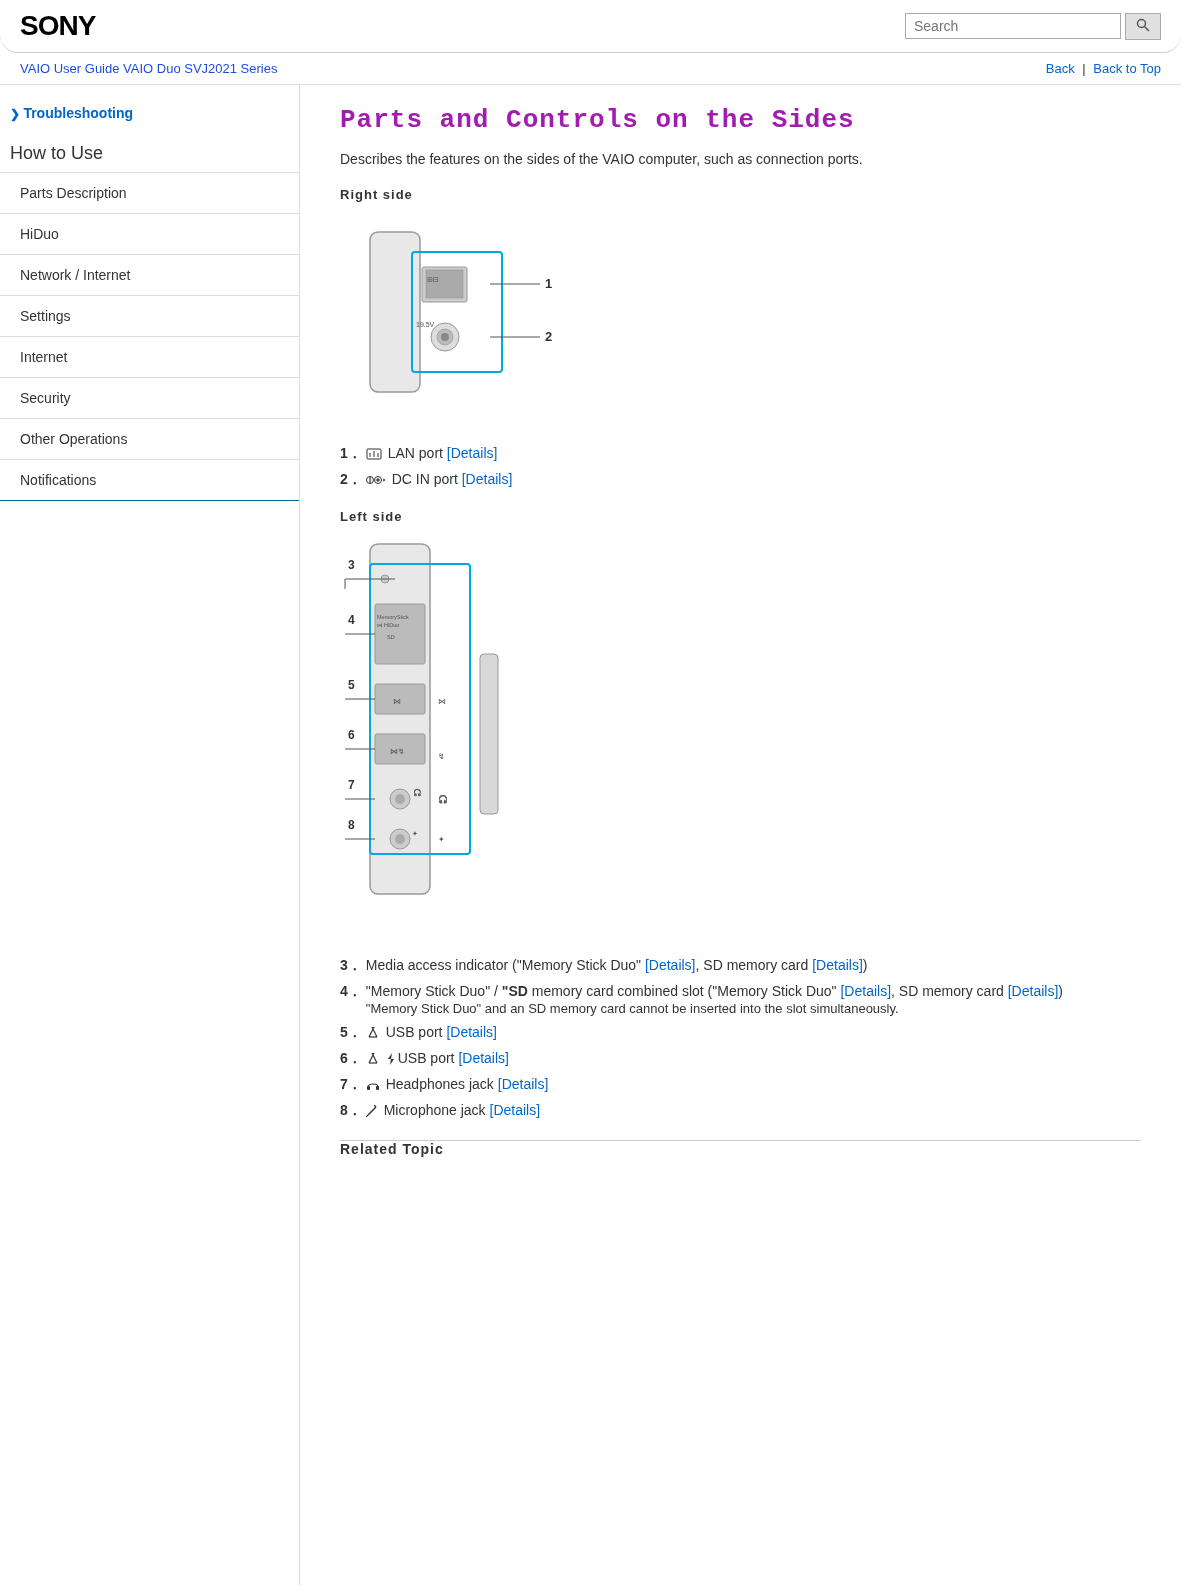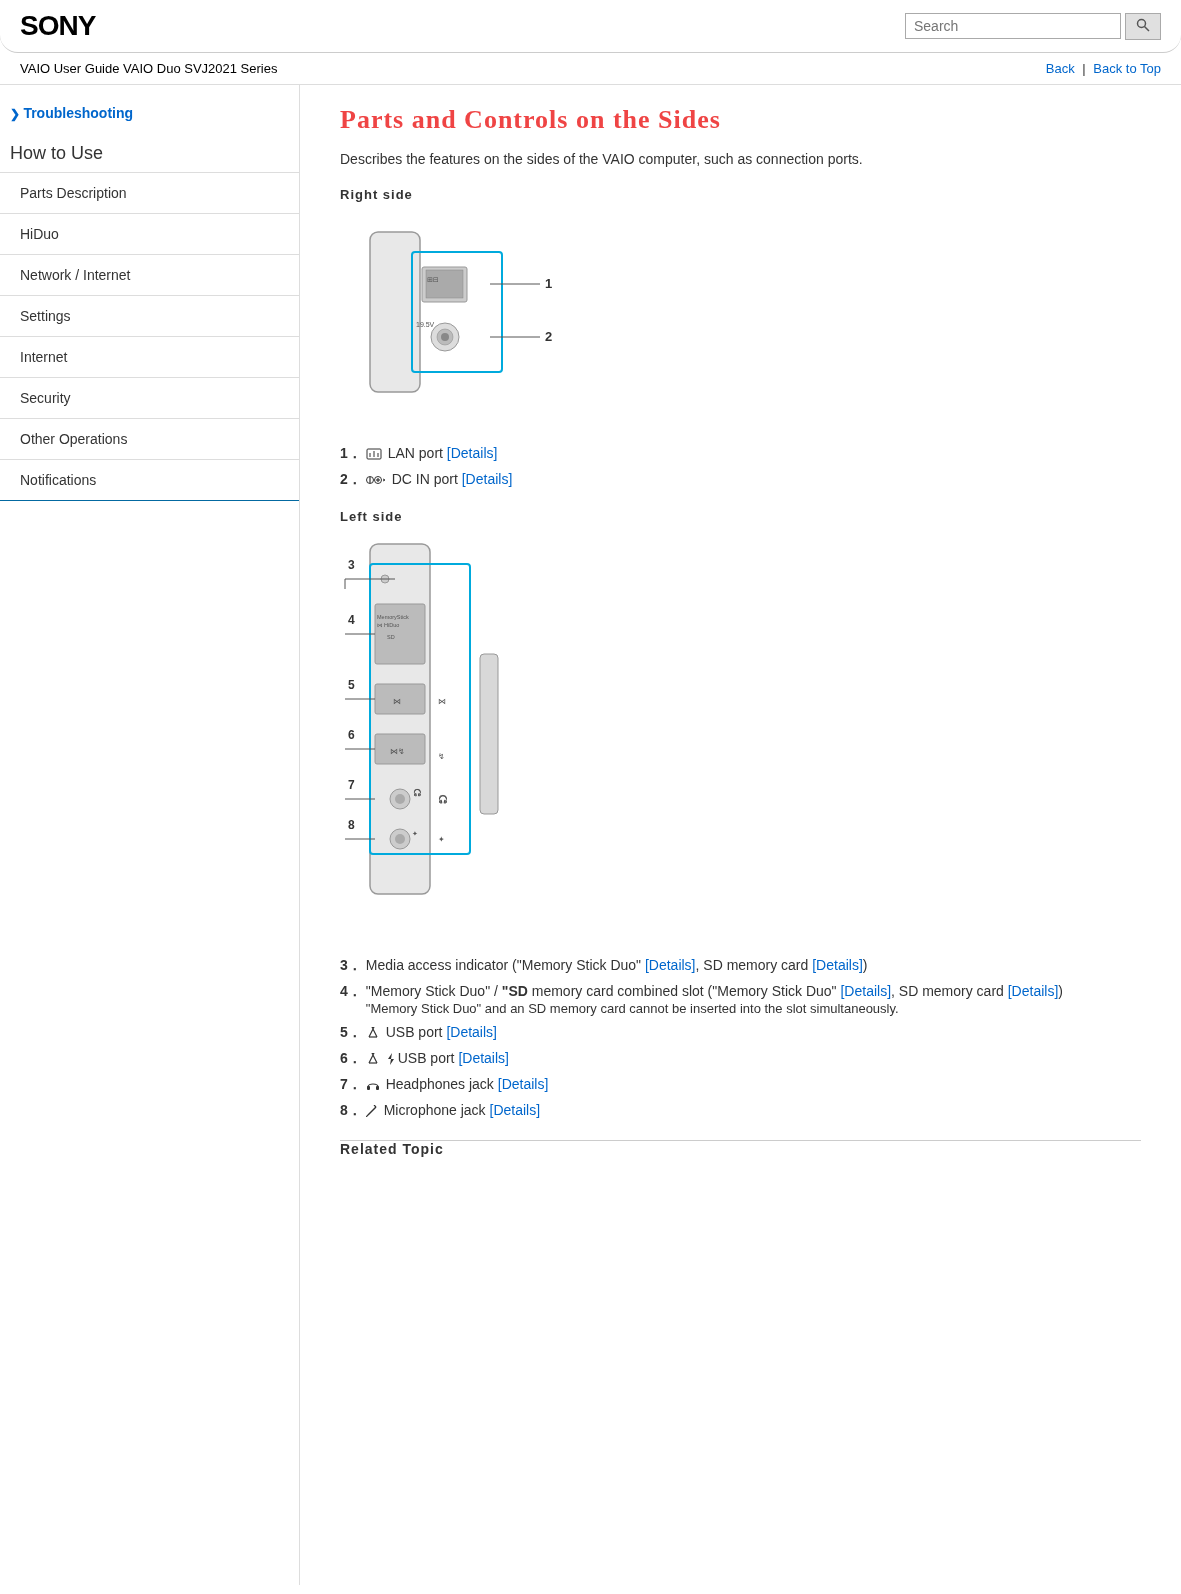--- a/index.html
+++ b/index.html
@@ -42,21 +42,21 @@
 
     
     #breadcrumb-bar {
       display: flex;
       justify-content: space-between;
       align-items: center;
       padding: 8px 20px;
       border-bottom: 1px solid #ddd;
       font-size: 13px;
     }
-    #breadcrumb-bar .breadcrumb-left { color: #000000; }
+    #breadcrumb-bar .breadcrumb-left { color: #1d4ed8; }
     #breadcrumb-bar .breadcrumb-right a {
       color: #0066cc;
       text-decoration: none;
     }
     #breadcrumb-bar .breadcrumb-right .sep { color: #333; margin: 0 4px; }
 
     
     #layout {
       display: flex;
       min-height: 1500px;
@@ -102,23 +102,23 @@
 
     
     #main {
       flex: 1;
       padding: 20px 40px;
     }
     #main h1 {
       font-size: 26px;
       font-weight: bold;
       letter-spacing: 1px;
-      color: #ef4444;
+      color: #a21caf;
       margin-bottom: 16px;
-      font-family: Liberation Serif, serif;
+      font-family: Liberation Mono, monospace;
     }
     #main .intro-text {
       font-size: 14px;
       color: #333;
       margin-bottom: 20px;
     }
     .side-label {
       font-size: 13px;
       font-weight: bold;
       color: #333;

